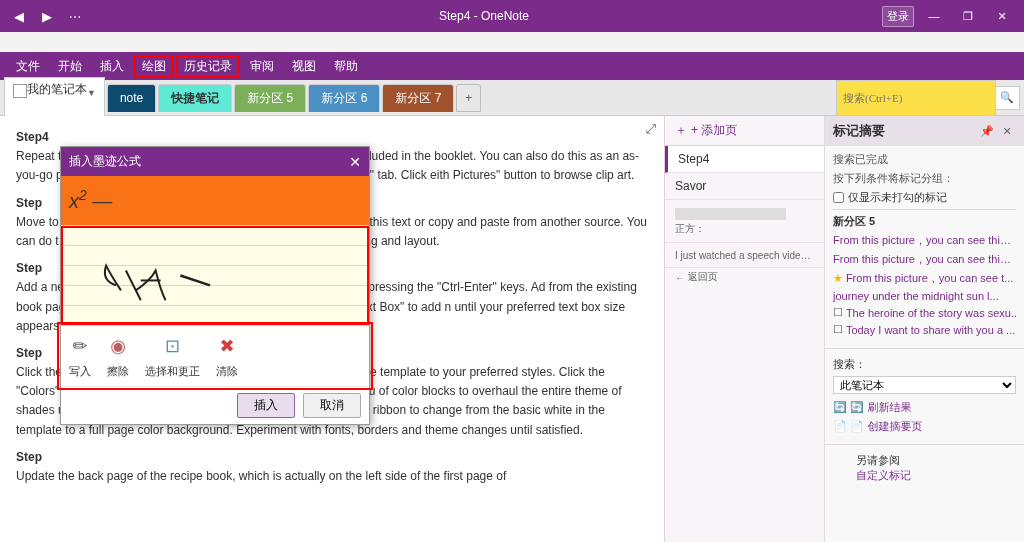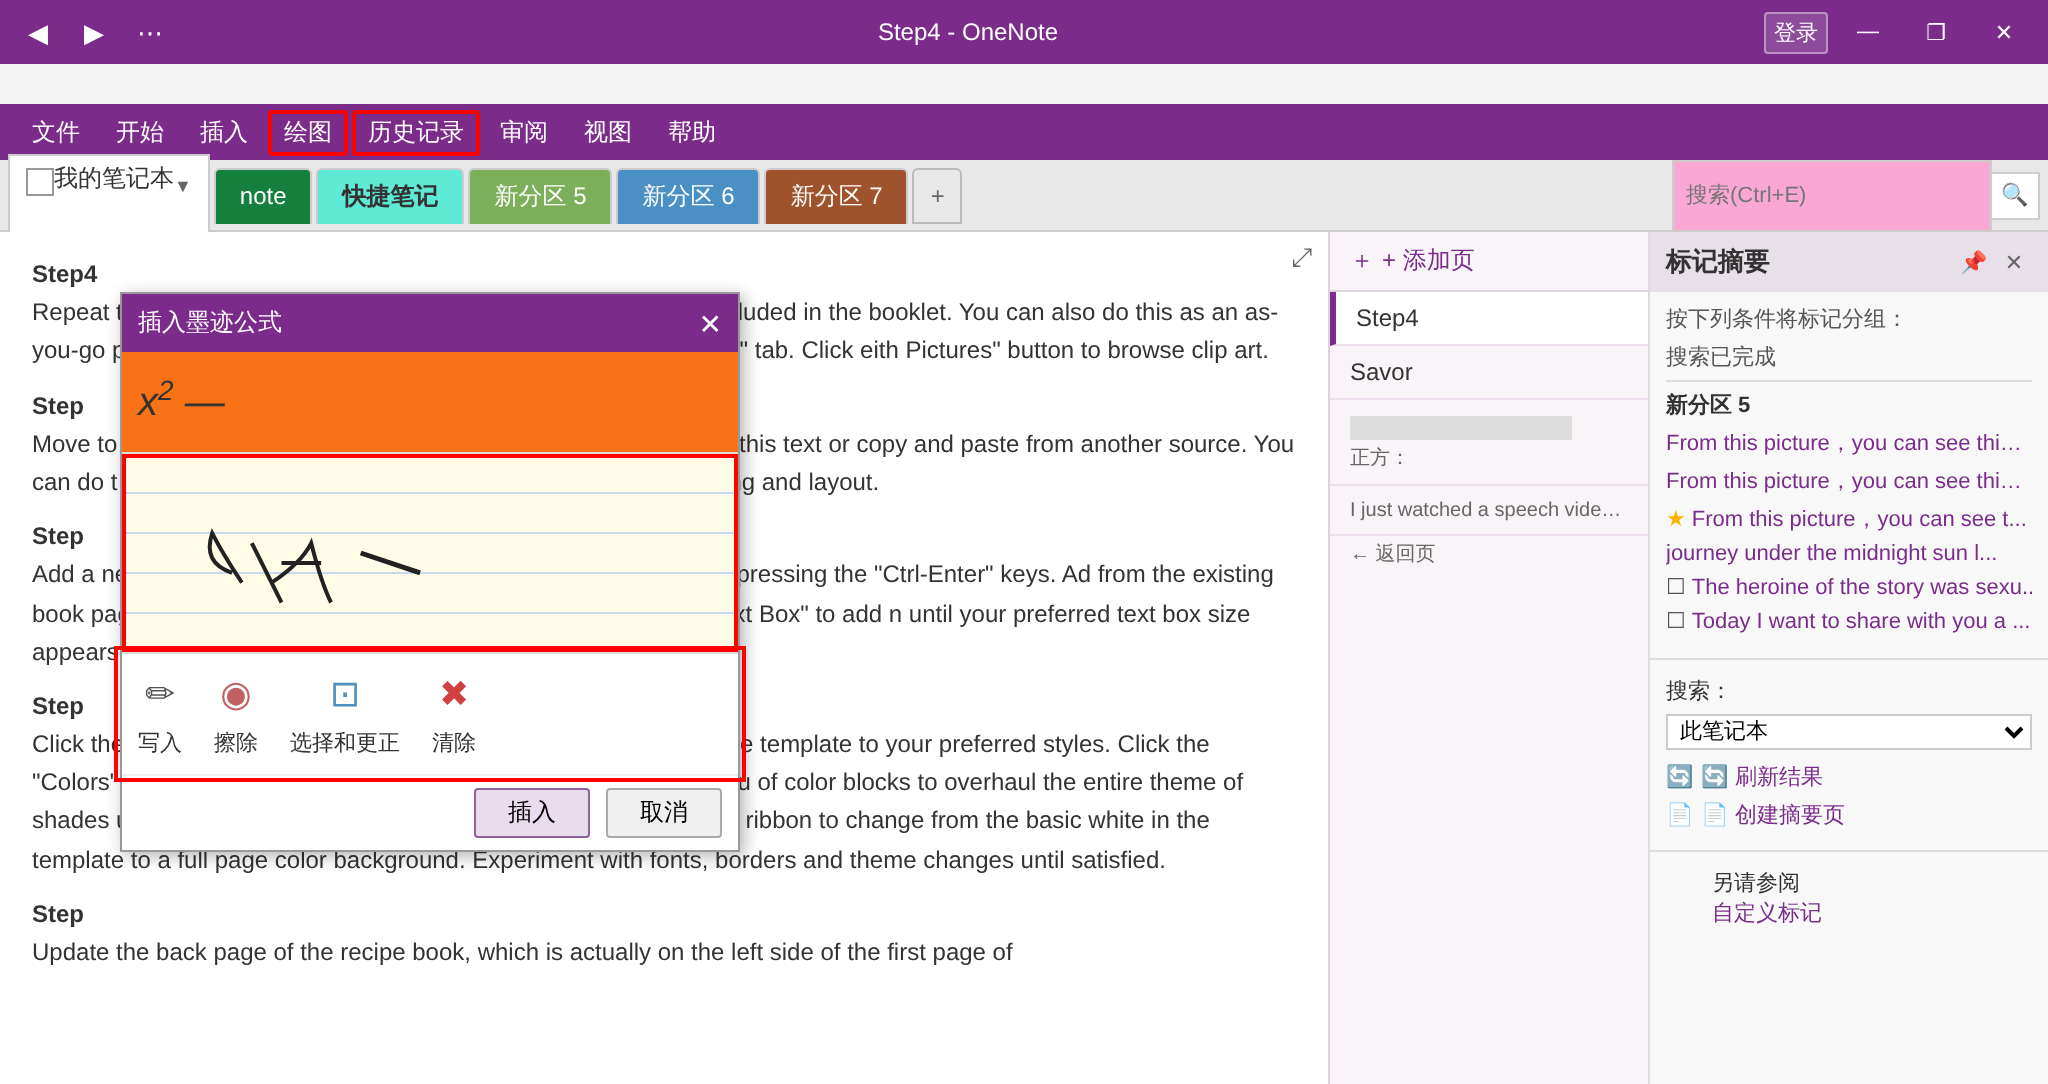--- a/index.html
+++ b/index.html
@@ -113,21 +113,21 @@
       padding: 0 12px;
       display: flex;
       align-items: center;
       cursor: pointer;
       font-size: 12px;
       border: 1px solid #ccc;
       border-bottom: none;
       border-radius: 3px 3px 0 0;
       color: white;
     }
-    .section-tab.note { background: #15803d; }
+    .section-tab.note { background: #0c4a6e; }
     .section-tab.kuaijie { background: #5eead4; color: #333; font-weight: bold; }
     .section-tab.new5 { background: #7BAF5A; }
     .section-tab.new6 { background: #4A90C4; }
     .section-tab.new7 { background: #A0522D; }
     .section-tab.add-tab {
       background: transparent;
       border: 1px solid #bbb;
       color: #666;
       padding: 0 8px;
     }
@@ -135,21 +135,22 @@
       margin-left: auto;
       display: flex;
       align-items: center;
     }
     .search-input {
       width: 160px;
       height: 36px;
       border: 1px solid #ccc;
       padding: 2px 6px;
       font-size: 11px;
-      background: #f9a8d4;
+      background: #fde047;
+      font-family: Liberation Serif, serif;
     }
     .search-btn {
       width: 24px;
       height: 24px;
       background: white;
       border: 1px solid #ccc;
       border-left: none;
       cursor: pointer;
       display: flex;
       align-items: center;
@@ -622,22 +623,26 @@
 
   <div class="tags-panel">
     <div class="tags-header">
       <span>标记摘要</span>
       <div class="tags-header-btns">
         <button class="tags-header-btn">📌</button>
         <button class="tags-header-btn">✕</button>
       </div>
     </div>
     <div class="tags-section">
+      <div class="tags-section-title">搜索已完成</div>
       <div class="tags-section-title">按下列条件将标记分组：</div>
-      <div class="tags-section-title">搜索已完成</div>
+      <div class="tags-filter-label">
+        <input type="checkbox" style="">
+        <span>仅显示未打勾的标记</span>
+      </div>
       <div class="divider"></div>
       <div class="tags-group-label">新分区 5</div>
 
       <div class="tags-result-item">From this picture，you can see this s...</div>
       <div class="tags-result-item">From this picture，you can see this s...</div>
       <div class="tags-result-item starred">From this picture，you can see t...</div>
       <div class="tags-result-item">journey under the midnight sun l...</div>
       <div class="tags-result-item checked">The heroine of the story was sexu...</div>
       <div class="tags-result-item checked">Today I want to share with you a ...</div>
     </div>

